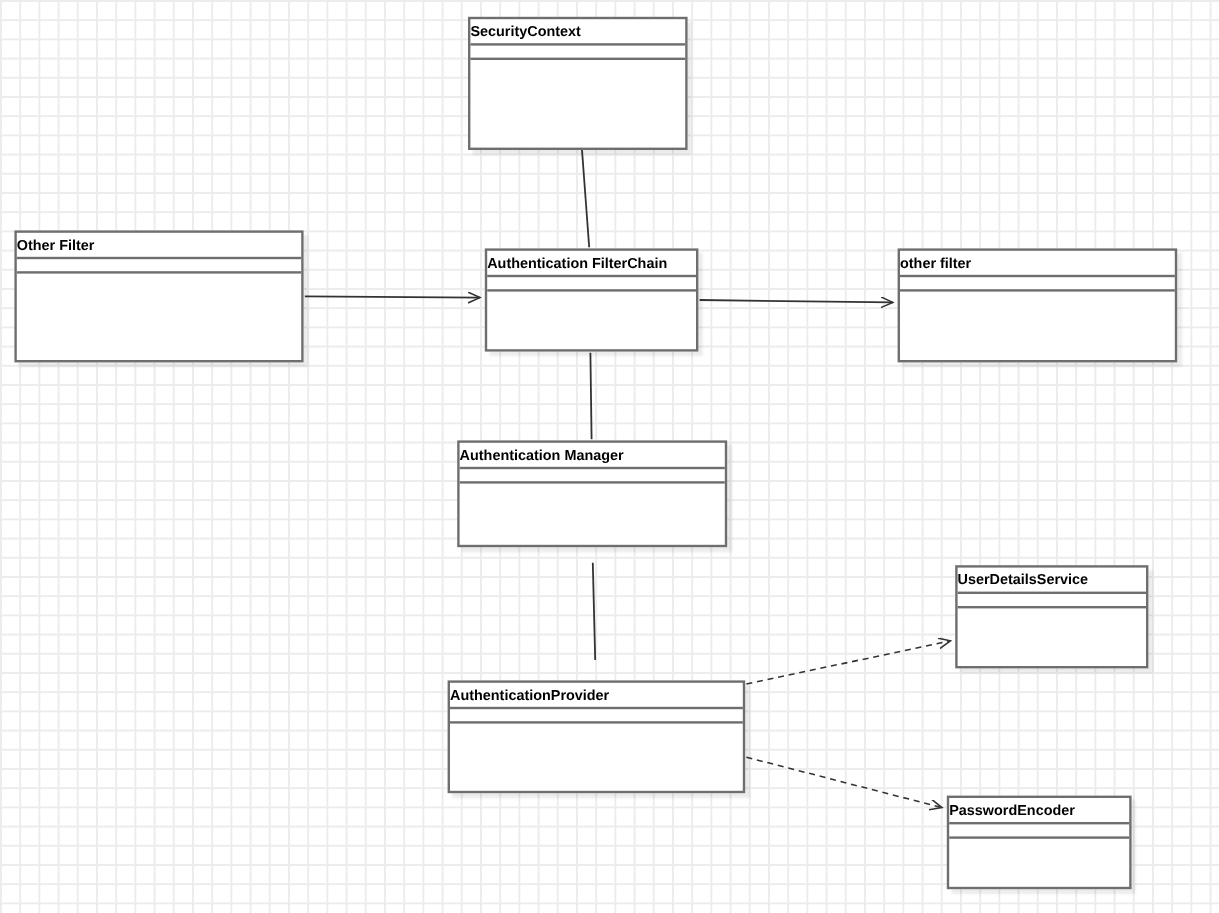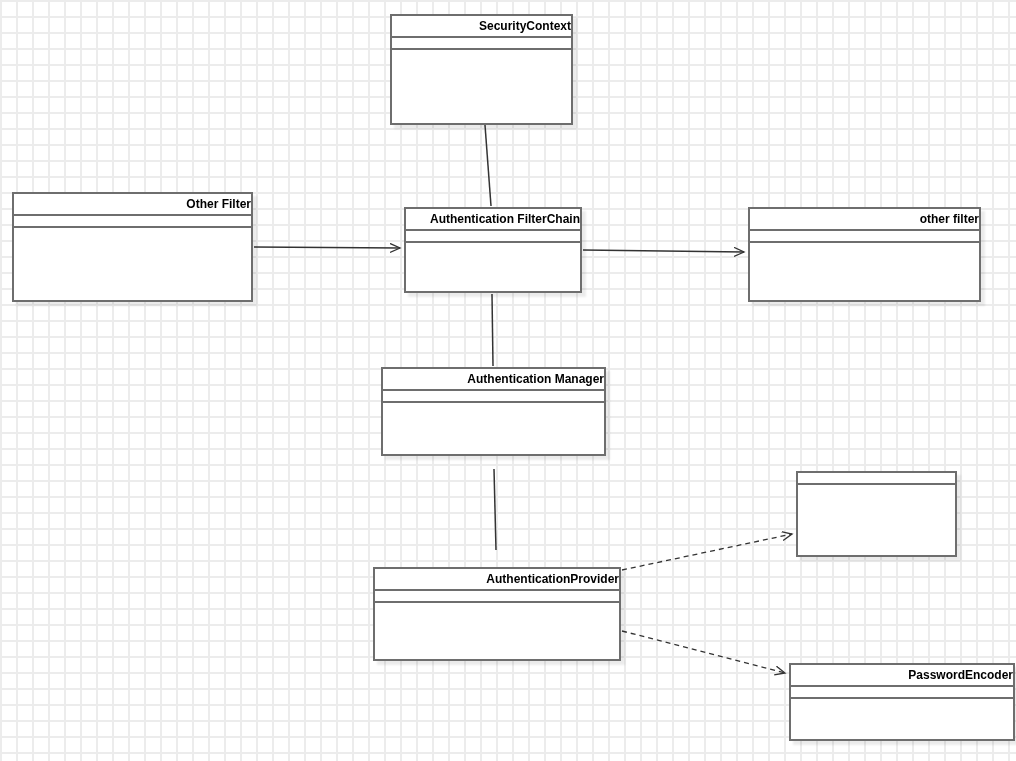--- a/index.html
+++ b/index.html
@@ -19,21 +19,21 @@
     box-sizing:border-box;
     background:#ffffff;
     border:2px solid #6e6e6e;
     box-shadow:4px 4px 2px rgba(0,0,0,0.08);
     display:flex;
     flex-direction:column;
   }
   .uml-title{
     height:20px;
     line-height:20px;
-    text-align:right;
+    text-align:left;
     font-size:12px;
     font-weight:bold;
     color:#000000;
     border-bottom:2px solid #6e6e6e;
     white-space:nowrap;
     overflow:hidden;
   }
   .uml-attrs{
     height:10px;
     border-bottom:2px solid #6e6e6e;
@@ -96,23 +96,24 @@
     <div class="uml-body"></div>
   </div>
 
   <div class="uml-box" style="left:373px;top:551px;width:248px;height:94px;margin-top:16px;">
     <div class="uml-title">AuthenticationProvider</div>
     <div class="uml-attrs"></div>
     <div class="uml-body"></div>
   </div>
 
   <div class="uml-box" style="left:796px;top:471px;width:161px;height:86px;">
+    <div class="uml-title">UserDetailsService</div>
     <div class="uml-attrs"></div>
     <div class="uml-body"></div>
   </div>
 
-  <div class="uml-box" style="left:789px;top:663px;width:226px;height:78px;">
+  <div class="uml-box" style="left:789px;top:663px;width:154px;height:78px;">
     <div class="uml-title">PasswordEncoder</div>
     <div class="uml-attrs"></div>
     <div class="uml-body"></div>
   </div>
 
 </div>
 
 </body></html>

